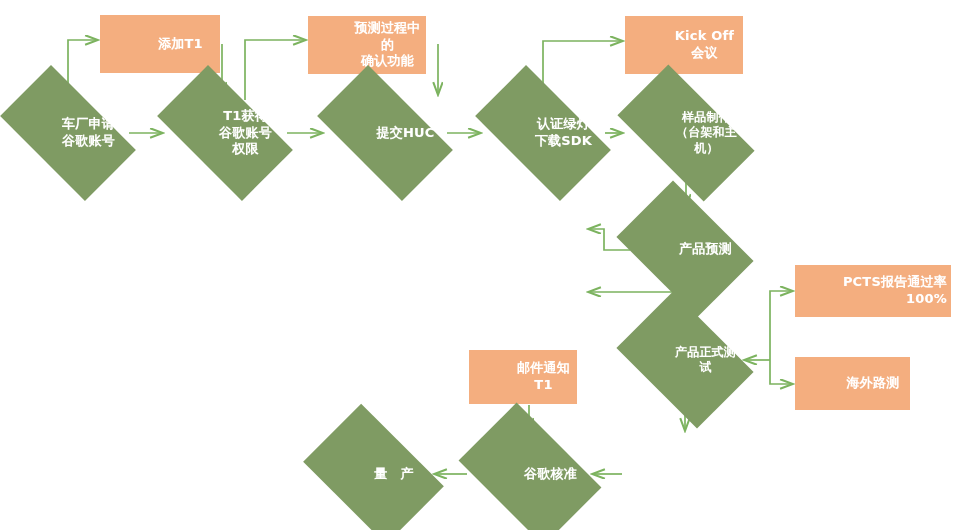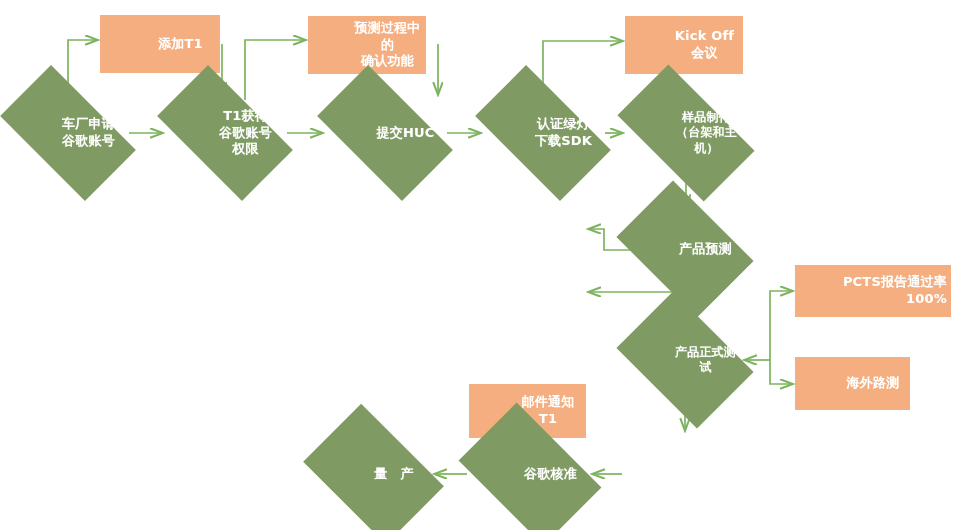--- a/index.html
+++ b/index.html
@@ -177,21 +177,21 @@
   </div>
 
   <div class="node process" style="left:795px;top:265px;width:156px;height:52px;text-align:right;">
     <span class="lbl">PCTS报告通过率100%</span>
   </div>
 
   <div class="node process" style="left:795px;top:357px;width:115px;height:53px;">
     <span class="lbl">海外路测</span>
   </div>
 
-  <div class="node process" style="left:469px;top:350px;width:117px;height:54px;margin-top:34px;">
+  <div class="node process" style="left:469px;top:350px;width:108px;height:54px;">
     <span class="lbl">邮件通知T1</span>
   </div>
 
 
   <div class="node decision" style="left:470px;top:433px;width:120px;height:82px;text-align:right;">
     <span class="dia"></span>
     <span class="lbl">谷歌核准</span>
   </div>
 
   <div class="node decision" style="left:315px;top:433px;width:117px;height:82px;">

